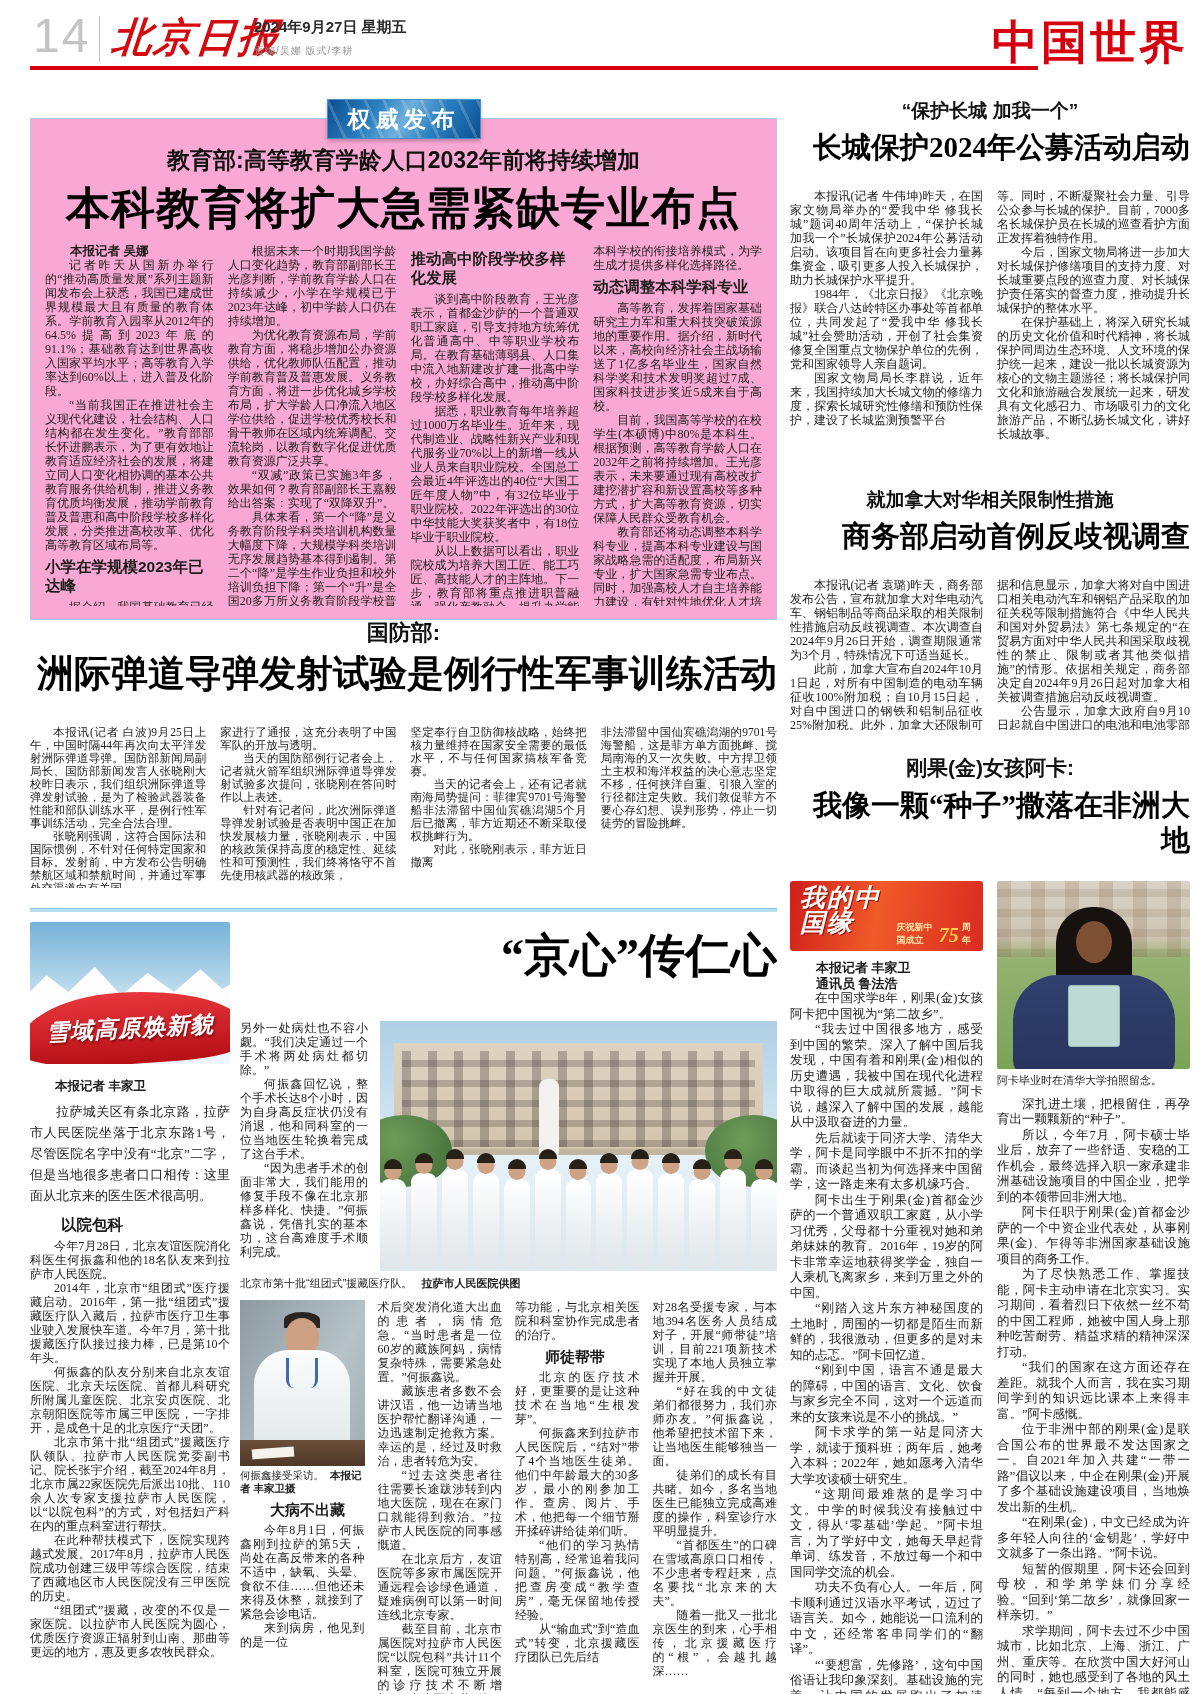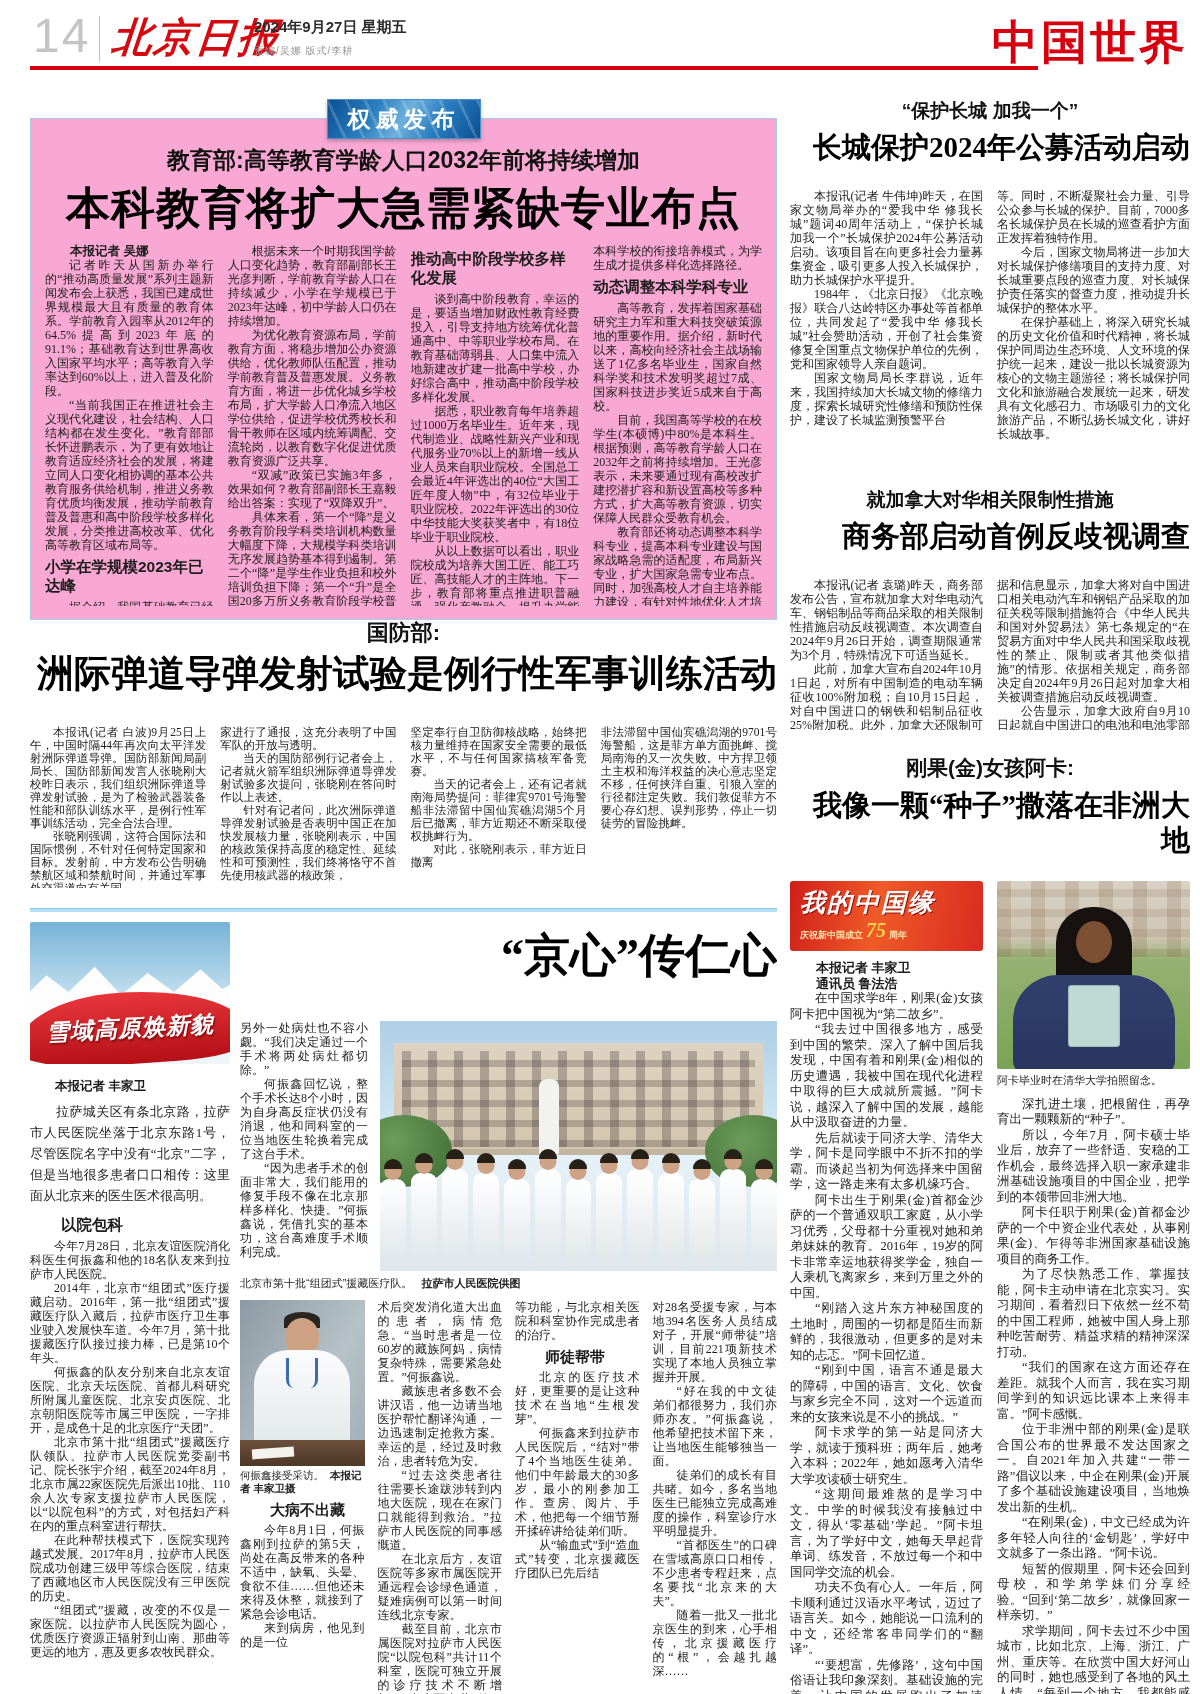--- a/index.html
+++ b/index.html
@@ -121,21 +121,21 @@
   .congo{margin-top:24px}
   .congo .rail-kicker{font-size:21px}
   .congo-body{display:flex;gap:14px;margin-top:12px}
   .congo-col{flex:1;height:900px;overflow:hidden;font-size:12.5px;line-height:15.5px}
   .congo-col p{margin:0;text-indent:2em;text-align:justify}
   .congo-col .byline2{font-family:"Liberation Sans",sans-serif;font-weight:bold;font-size:13px;margin:0;text-indent:2em}
 
   
   .cg-banner{height:70px;margin-bottom:9px;position:relative;overflow:hidden;border-radius:3px;
       background:linear-gradient(100deg,#cf1f1a,#f05a28 45%,#d92b20);
-      display:flex;flex-direction:column;justify-content:center;padding:4px 10px;box-sizing:border-box}
+      display:flex;flex-direction:row;justify-content:center;padding:4px 10px;box-sizing:border-box}
   .cg-banner .t1{color:#fff;font:italic 900 25px/1 "Liberation Serif",serif;letter-spacing:2px;text-shadow:1px 1px 0 #8c0f0a}
   .cg-banner .t2{margin-top:4px;color:#ffe3a8;font:bold 9px "Liberation Sans",sans-serif;display:flex;align-items:flex-end;gap:3px}
   .cg-banner .num{font:italic 900 20px "Liberation Serif",serif;color:#ffd24a}
   .cg-photo{position:relative;height:188px;overflow:hidden;border-radius:2px;
       background:linear-gradient(#d9d2c6 0%,#cfc5b2 30%,#94b271 42%,#7ba356 100%)}
   .cg-photo::before{content:'';position:absolute;top:0;left:0;right:0;height:40%;
       background:repeating-linear-gradient(90deg,rgba(120,90,60,.18) 0 14px,transparent 14px 34px),
                  repeating-linear-gradient(0deg,rgba(120,90,60,.15) 0 8px,transparent 8px 20px)}
   .cg-hair{position:absolute;left:50%;top:26px;transform:translateX(-50%);width:76px;height:98px;border-radius:36px 36px 20px 20px;background:#17120f}
   .cg-face{position:absolute;left:50%;top:40px;transform:translateX(-50%);width:36px;height:42px;border-radius:50%;background:#7d5034}
@@ -180,21 +180,21 @@
         <div>
             <p>根据未来一个时期我国学龄人口变化趋势，教育部副部长王光彦判断，学前教育学龄人口在持续减少，小学在学规模已于2023年达峰，初中学龄人口仍在持续增加。</p>
             <p>为优化教育资源布局，学前教育方面，将稳步增加公办资源供给，优化教师队伍配置，推动学前教育普及普惠发展。义务教育方面，将进一步优化城乡学校布局，扩大学龄人口净流入地区学位供给，促进学校优秀校长和骨干教师在区域内统筹调配、交流轮岗，以教育数字化促进优质教育资源广泛共享。</p>
             <p>“双减”政策已实施3年多，效果如何？教育部副部长王嘉毅给出答案：实现了“双降双升”。</p>
             <p>具体来看，第一个“降”是义务教育阶段学科类培训机构数量大幅度下降，大规模学科类培训无序发展趋势基本得到遏制。第二个“降”是学生作业负担和校外培训负担下降；第一个“升”是全国20多万所义务教育阶段学校普遍开展了课后服务，自愿参加课后服务的学生比例由“双减”前的50%左右提升到目前的90%以上。第二个“升”是义务教育阶段学生教学质量明显提升。</p>
           </div>
       </div>
       <div class="body-col">
         <h3 class="subhead">推动高中阶段学校多样化发展</h3>
         <div>
-            <p>谈到高中阶段教育，幸运的是，要适当增加财政性教育经费投入，引导支持地方统筹优化普通高中、中等职业学校布局。在教育基础薄弱县、人口集中流入地新建改扩建一批高中学校，办好综合高中，推动高中阶段学校多样化发展。</p>
+            <p>谈到高中阶段教育，王光彦表示，首都金沙萨的一个普通双职工家庭，引导支持地方统筹优化普通高中、中等职业学校布局。在教育基础薄弱县、人口集中流入地新建改扩建一批高中学校，办好综合高中，推动高中阶段学校多样化发展。</p>
             <p>据悉，职业教育每年培养超过1000万名毕业生。近年来，现代制造业、战略性新兴产业和现代服务业70%以上的新增一线从业人员来自职业院校。全国总工会最近4年评选出的40位“大国工匠年度人物”中，有32位毕业于职业院校。2022年评选出的30位中华技能大奖获奖者中，有18位毕业于职业院校。</p>
             <p>从以上数据可以看出，职业院校成为培养大国工匠、能工巧匠、高技能人才的主阵地。下一步，教育部将重点推进职普融通、强化产教融合，提升办学能力，优化中职学校与高职学校、职教本科、应用型</p>
           </div>
       </div>
       <div class="body-col">
         <p class="cont">本科学校的衔接培养模式，为学生成才提供多样化选择路径。</p>
         <h3 class="subhead">动态调整本科学科专业</h3>
         <div>
             <p>高等教育，发挥着国家基础研究主力军和重大科技突破策源地的重要作用。据介绍，新时代以来，高校向经济社会主战场输送了1亿多名毕业生，国家自然科学奖和技术发明奖超过7成、国家科技进步奖近5成来自于高校。</p>
             <p>目前，我国高等学校的在校学生(本硕博)中80%是本科生。根据预测，高等教育学龄人口在2032年之前将持续增加。王光彦表示，未来要通过现有高校改扩建挖潜扩容和新设置高校等多种方式，扩大高等教育资源，切实保障人民群众受教育机会。</p>
@@ -322,20 +322,21 @@
             <p>在北京后方，友谊医院等多家市属医院开通远程会诊绿色通道，疑难病例可以第一时间连线北京专家。</p>
             <p>截至目前，北京市属医院对拉萨市人民医院“以院包科”共计11个科室，医院可独立开展的诊疗技术不断增加，“大病不出藏”的目标正在变成现实。</p>
           </div>
       </div>
       <div class="body-col">
         <p class="cont">等功能，与北京相关医院和科室协作完成患者的治疗。</p>
         <h3 class="subhead">师徒帮带</h3>
         <div>
             <p>北京的医疗技术好，更重要的是让这种技术在当地“生根发芽”。</p>
             <p>何振鑫来到拉萨市人民医院后，“结对”带了4个当地医生徒弟。他们中年龄最大的30多岁，最小的刚参加工作。查房、阅片、手术，他把每一个细节掰开揉碎讲给徒弟们听。</p>
+            <p>“他们的学习热情特别高，经常追着我问问题。”何振鑫说，他把查房变成“教学查房”，毫无保留地传授经验。</p>
             <p>从“输血式”到“造血式”转变，北京援藏医疗团队已先后结</p>
           </div>
       </div>
       <div class="body-col">
         <p class="cont">对28名受援专家，与本地394名医务人员结成对子，开展“师带徒”培训，目前221项新技术实现了本地人员独立掌握并开展。</p>
         <div>
             <p>“好在我的中文徒弟们都很努力，我们亦师亦友。”何振鑫说，他希望把技术留下来，让当地医生能够独当一面。</p>
             <p>徒弟们的成长有目共睹。如今，多名当地医生已能独立完成高难度的操作，科室诊疗水平明显提升。</p>
             <p>“首都医生”的口碑在雪域高原口口相传，不少患者专程赶来，点名要找“北京来的大夫”。</p>
             <p>随着一批又一批北京医生的到来，心手相传，北京援藏医疗的“根”，会越扎越深……</p>

